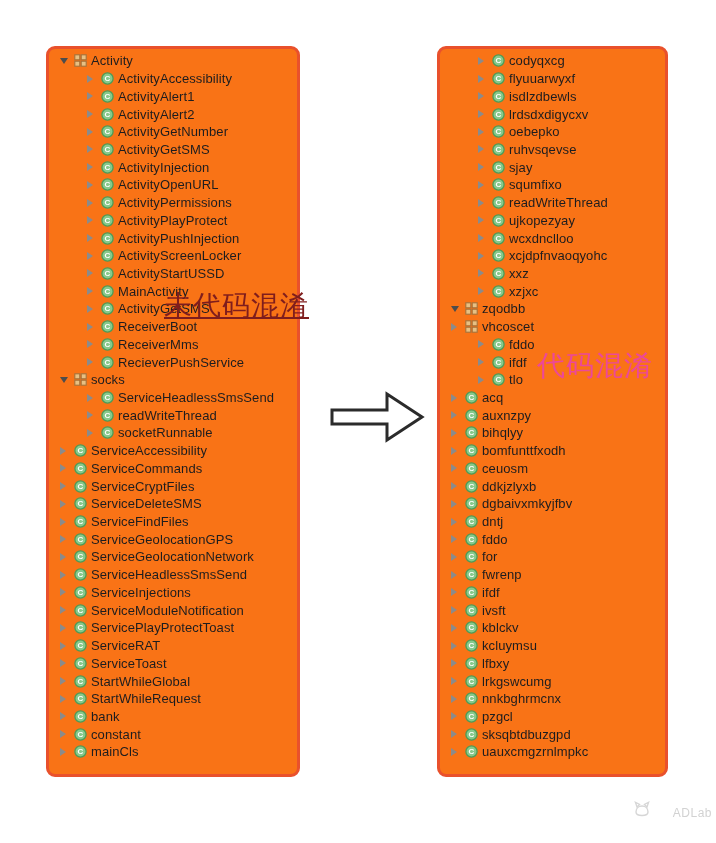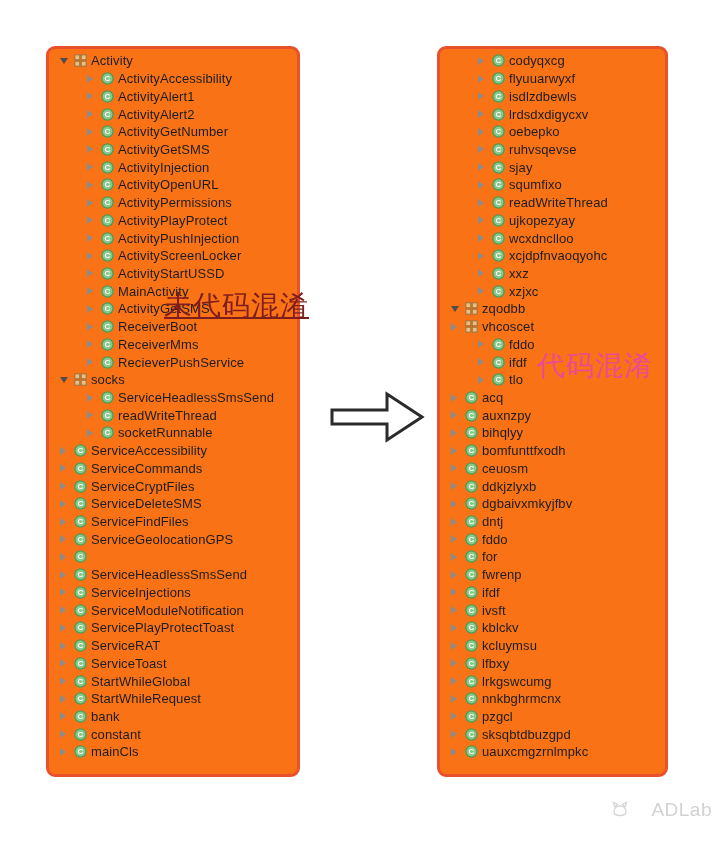--- a/index.html
+++ b/index.html
@@ -36,22 +36,22 @@
   .node-icon svg{display:block;}
   .node-label{font-size:13px;color:#1d1d1f;letter-spacing:0.1px;}
   .annotation{
     position:absolute;font-size:28px;letter-spacing:1px;
     font-weight:500;line-height:1;user-select:none;
   }
   .annotation.left-anno{left:164px;top:292px;}
   .annotation.right-anno{left:537px;top:352px;}
   .arrow-wrap{position:absolute;left:329px;top:386px;}
   .watermark{
-    position:absolute;right:4px;top:799px;display:flex;align-items:flex-start;gap:21px;
-    font-size:19px;letter-spacing:0.5px;
+    position:absolute;right:4px;top:799px;display:flex;align-items:flex-end;gap:21px;
+    font-size:12px;letter-spacing:0.5px;
   }
 </style>
 </head>
 <body>
 
 <div class="panel left" style="border-color: rgb(233, 81, 44);">
   <div>
       <div class="tree-row lvl0">
         <span class="tri tri-down"></span>
         <span class="node-icon">
@@ -337,20 +337,21 @@
         <span class="node-label">ServiceGeolocationGPS</span>
       </div>
       <div class="tree-row lvl0">
         <span class="tri tri-right"></span>
         <span class="node-icon">
           <svg width="13" height="13" viewBox="0 0 13 13">
             <circle cx="6.5" cy="6.5" r="5.6" fill="#87c98b" stroke="#4c9b57" stroke-width="1.3"></circle>
             <text x="6.5" y="9.4" text-anchor="middle" font-size="8" font-family="Liberation Sans,sans-serif" font-weight="bold" fill="#ffffff">C</text>
           </svg>
         </span>
+        <span class="node-label">ServiceGeolocationNetwork</span>
       </div>
       <div class="tree-row lvl0">
         <span class="tri tri-right"></span>
         <span class="node-icon">
           <svg width="13" height="13" viewBox="0 0 13 13">
             <circle cx="6.5" cy="6.5" r="5.6" fill="#87c98b" stroke="#4c9b57" stroke-width="1.3"></circle>
             <text x="6.5" y="9.4" text-anchor="middle" font-size="8" font-family="Liberation Sans,sans-serif" font-weight="bold" fill="#ffffff">C</text>
           </svg>
         </span>
         <span class="node-label">ServiceHeadlessSmsSend</span>

